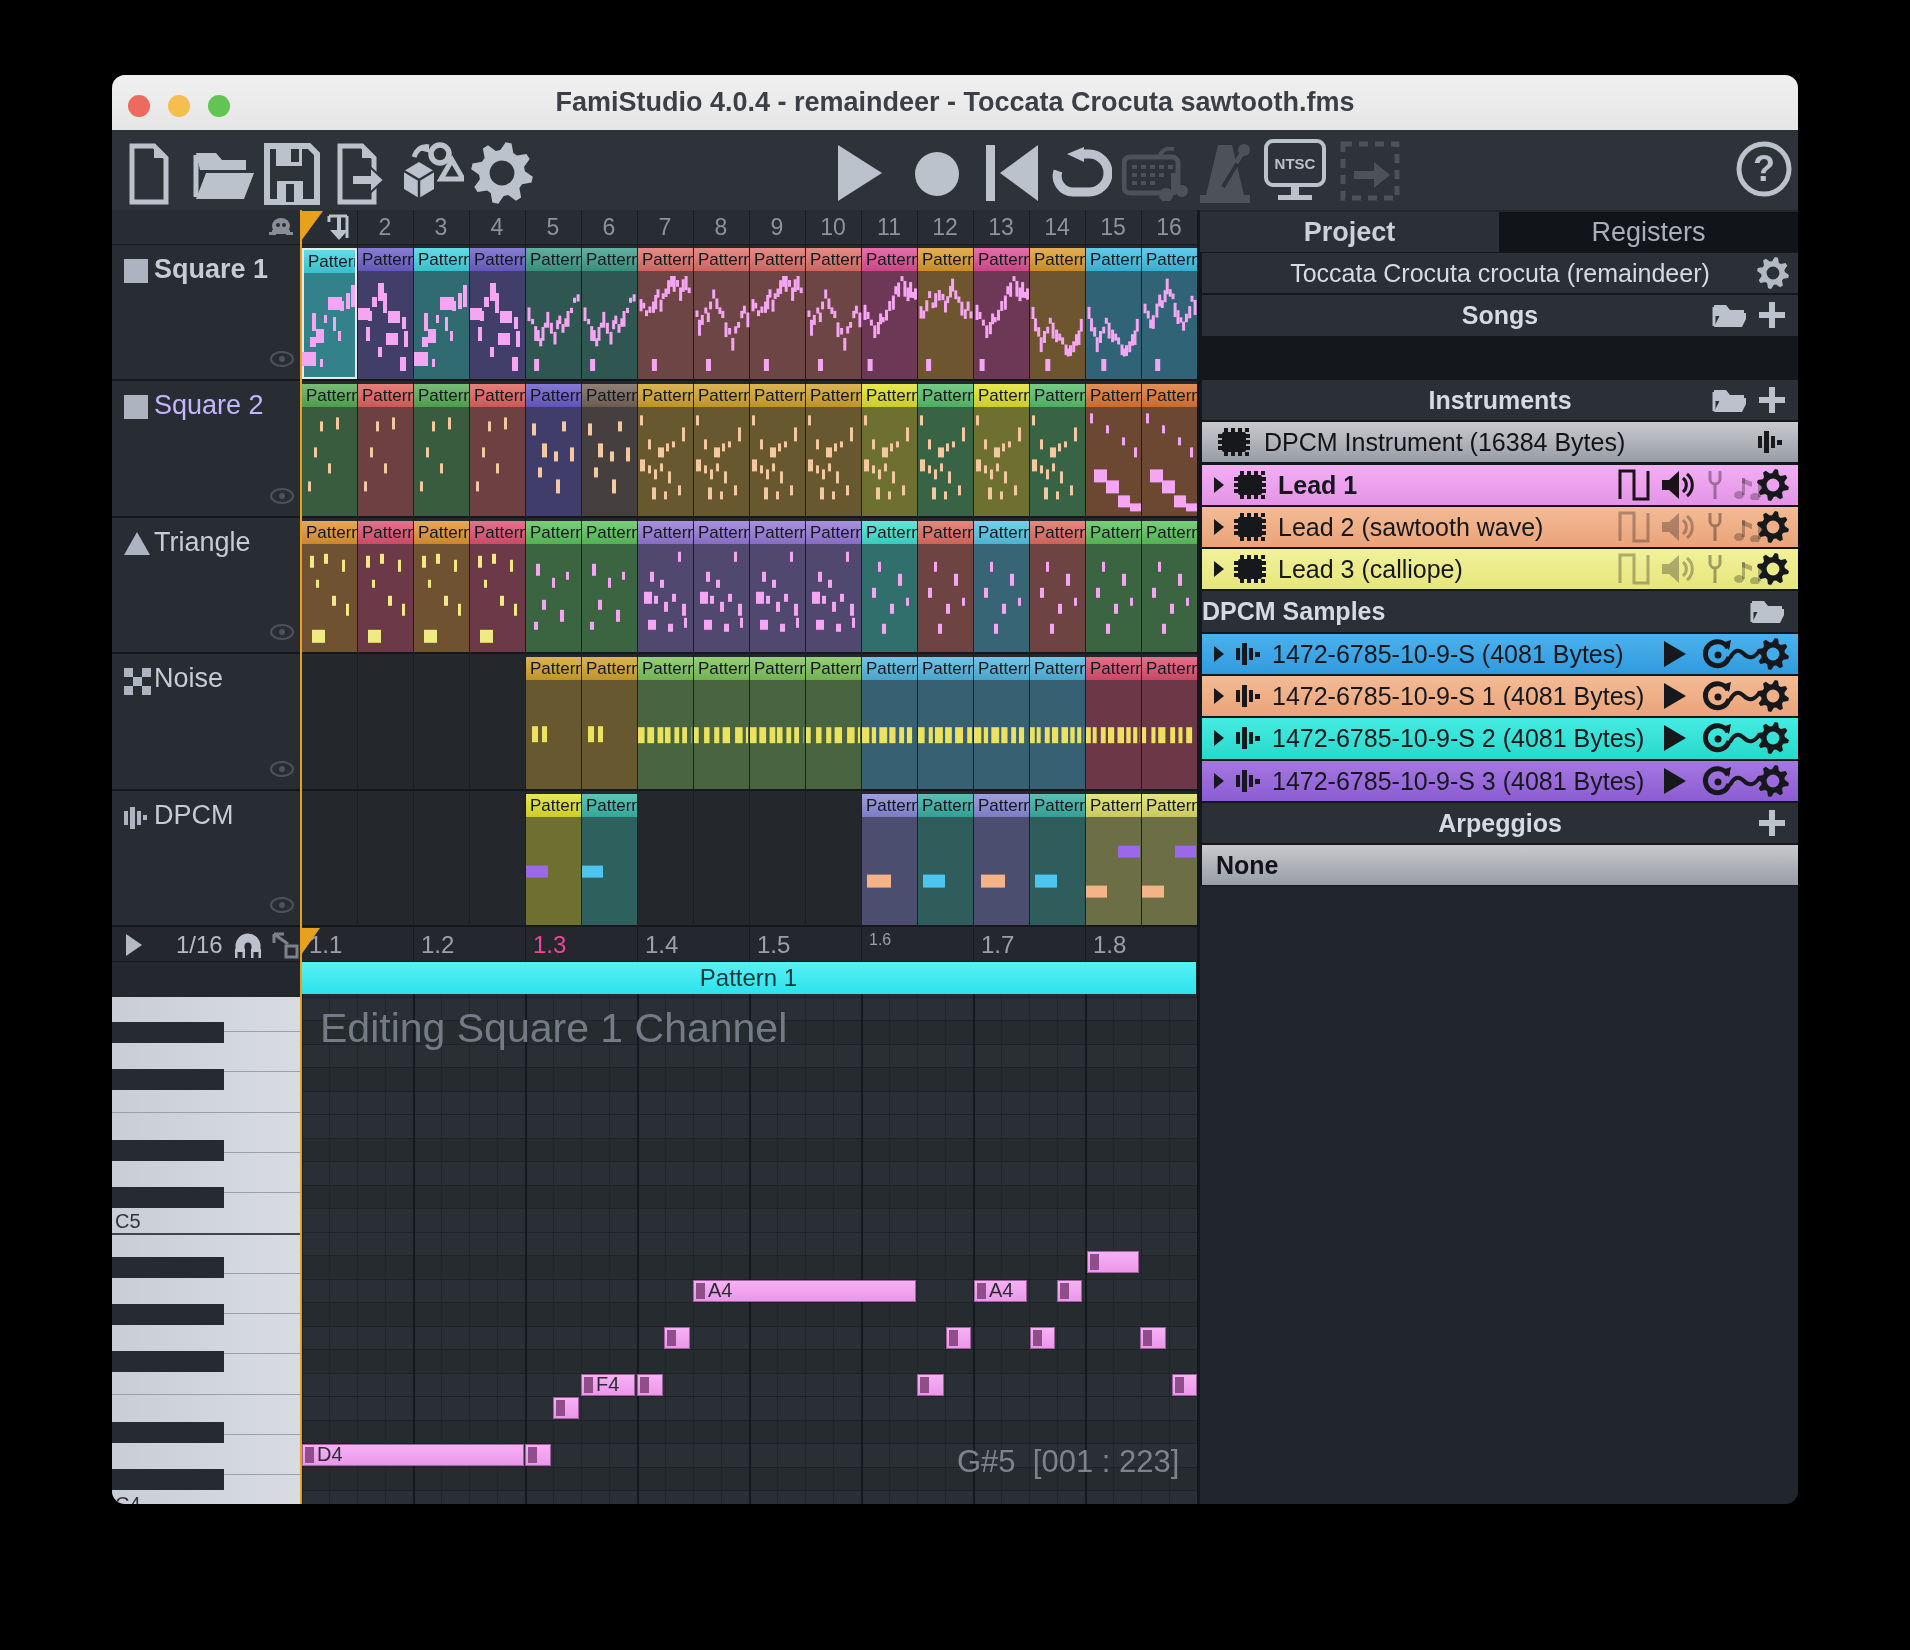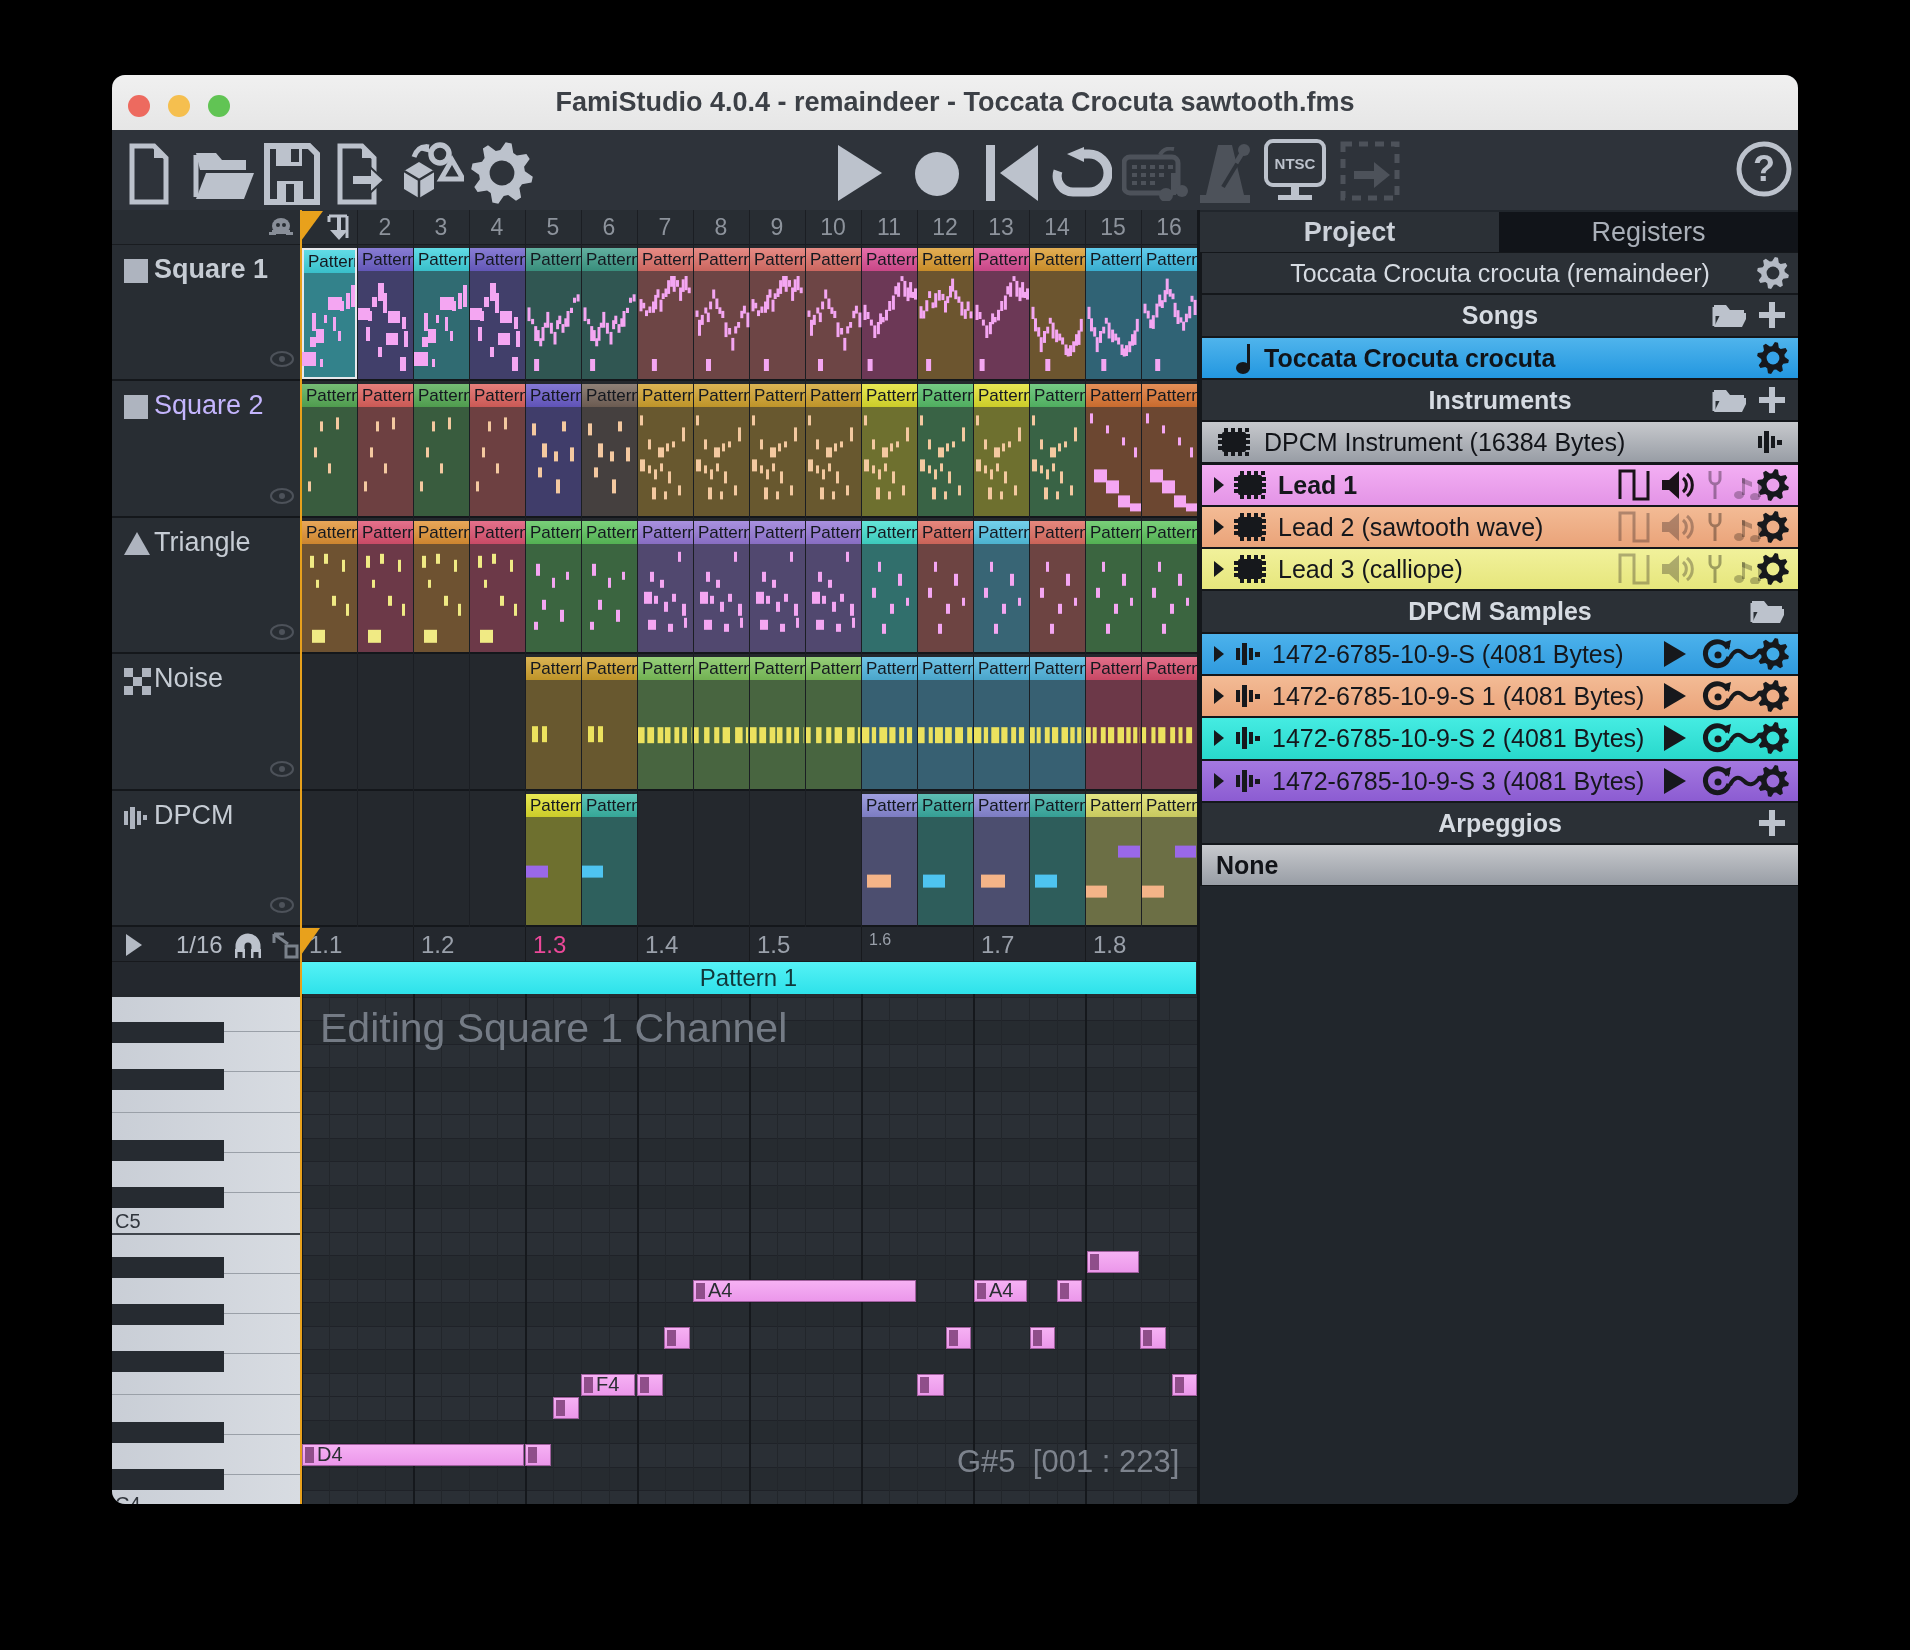--- a/index.html
+++ b/index.html
@@ -1420,35 +1420,20 @@
           <path d="M2 25 v-19" stroke="#bcc2cc" stroke-width="3"></path>
         </svg>
       </div>
       <div style="position:absolute;right:12px;top:6px">
         <svg width="28" height="28" viewBox="0 0 28 28" style="">
           <rect x="11" y="1" width="6" height="26" fill="#bcc2cc"></rect>
           <rect x="1" y="11" width="26" height="6" fill="#bcc2cc"></rect>
         </svg>
       </div>
     </div>
-<div class="prow" style="top:262.6px;background:linear-gradient(#4fb4ec,#2397e0);">
-      <div style="position:absolute;left:34px;top:4px">
-        <svg width="20" height="32" viewBox="0 0 20 32" style="">
-          <ellipse cx="7" cy="26" rx="7" ry="6" fill="#16181c"></ellipse>
-          <rect x="11" y="2" width="3" height="25" fill="#16181c"></rect>
-        </svg>
-      </div>
-      <div style="position:absolute;left:62px;width:100%;color:#10141a;font-weight:bold">Toccata Crocuta crocuta</div>
-      <div style="position:absolute;right:8px;top:3px">
-        <svg width="34" height="34" viewBox="0 0 34 34" style="">
-          <polygon points="18.9,1.1 22.0,1.8 22.8,6.7 24.7,8.0 29.6,7.1 31.3,9.8 28.4,13.8 28.8,16.1 32.9,18.9 32.2,22.0 27.3,22.8 26.0,24.7 26.9,29.6 24.2,31.3 20.2,28.4 17.9,28.8 15.1,32.9 12.0,32.2 11.2,27.3 9.3,26.0 4.4,26.9 2.7,24.2 5.6,20.2 5.2,17.9 1.1,15.1 1.8,12.0 6.7,11.2 8.0,9.3 7.1,4.4 9.8,2.7 13.8,5.6 16.1,5.2" fill="#16181c"></polygon>
-          <circle cx="17.0" cy="17.0" r="6.4" fill="#36a3e8"></circle>
-        </svg>
-      </div>
-    </div>
 <div class="prow" style="top:304.9px;background:#2b3036;">
       <div style="position:absolute;left:0;width:100%;text-align:center;"><b>Instruments</b></div>
       <div style="position:absolute;right:52px;top:6px">
         <svg width="34" height="28" viewBox="0 0 34 28" style="">
           <path d="M2 4 h12 l4 5 h14 v6 h-30 z" fill="#bcc2cc"></path>
           <path d="M2 26 l7 -14 h28 l-7 14 z" fill="#bcc2cc"></path>
           <path d="M2 25 v-19" stroke="#bcc2cc" stroke-width="3"></path>
         </svg>
       </div>
       <div style="position:absolute;right:12px;top:6px">
@@ -1656,21 +1641,21 @@
         </svg>
       </div>
       <div style="position:absolute;right:8px;top:3px">
         <svg width="34" height="34" viewBox="0 0 34 34" style="">
           <polygon points="18.9,1.1 22.0,1.8 22.8,6.7 24.7,8.0 29.6,7.1 31.3,9.8 28.4,13.8 28.8,16.1 32.9,18.9 32.2,22.0 27.3,22.8 26.0,24.7 26.9,29.6 24.2,31.3 20.2,28.4 17.9,28.8 15.1,32.9 12.0,32.2 11.2,27.3 9.3,26.0 4.4,26.9 2.7,24.2 5.6,20.2 5.2,17.9 1.1,15.1 1.8,12.0 6.7,11.2 8.0,9.3 7.1,4.4 9.8,2.7 13.8,5.6 16.1,5.2" fill="#16181c"></polygon>
           <circle cx="17.0" cy="17.0" r="6.4" fill="#ebeb8b"></circle>
         </svg>
       </div>
     </div>
 <div class="prow" style="top:516.4px;background:#2b3036;">
-      <div style="position:absolute;left:0;width:100%;text-align:center;"><b>DPCM Samples</b></div>
+      <div style="position:absolute;left:0;width:100%;text-align:left;"><b>DPCM Samples</b></div>
       <div style="position:absolute;right:14px;top:6px">
         <svg width="34" height="28" viewBox="0 0 34 28" style="">
           <path d="M2 4 h12 l4 5 h14 v6 h-30 z" fill="#bcc2cc"></path>
           <path d="M2 26 l7 -14 h28 l-7 14 z" fill="#bcc2cc"></path>
           <path d="M2 25 v-19" stroke="#bcc2cc" stroke-width="3"></path>
         </svg>
       </div>
     </div>
 <div class="prow" style="top:558.7px;background:linear-gradient(#4cb2ec,#2f9ade);">
       <div style="position:absolute;left:10px;top:11px">

